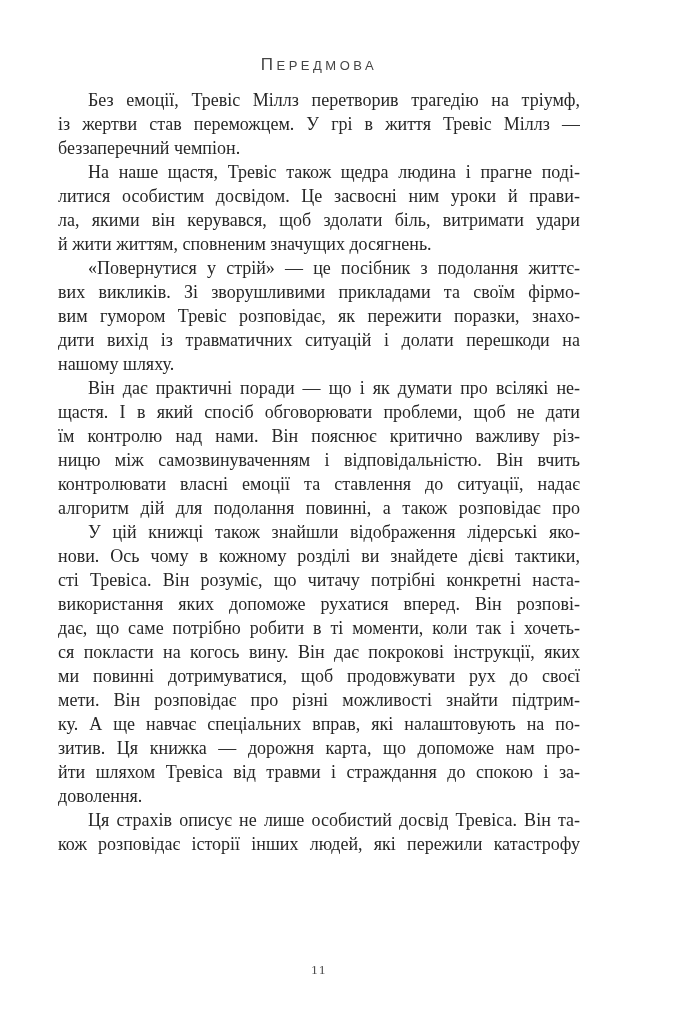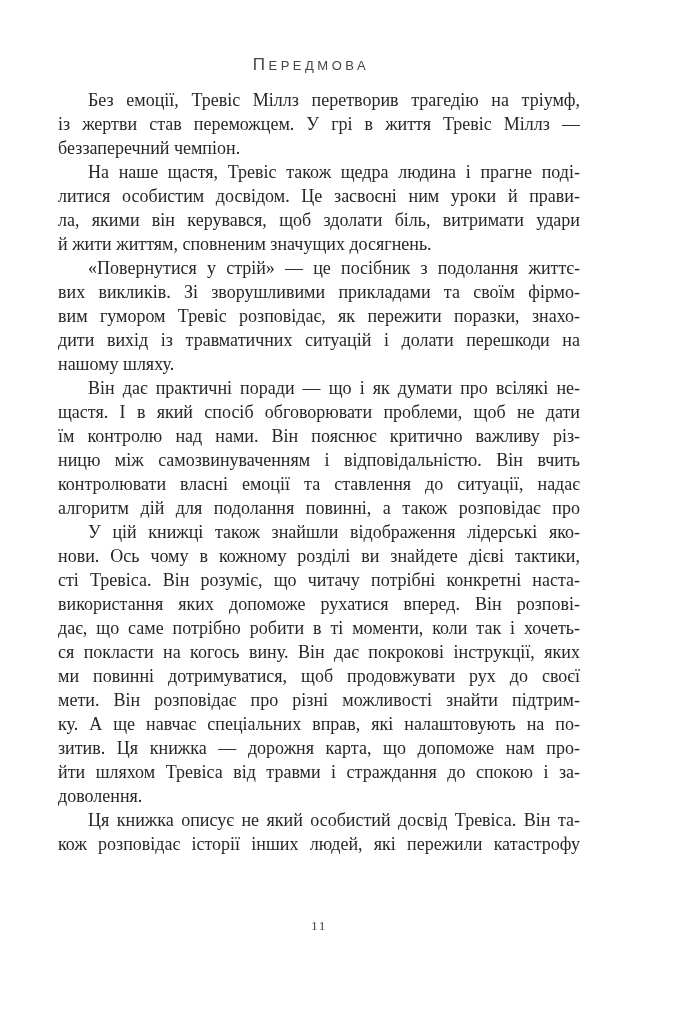--- a/index.html
+++ b/index.html
@@ -11,21 +11,21 @@
     overflow: hidden;
     font-family: "Liberation Serif", serif;
   }
   .page {
     position: absolute;
     inset: 0;
   }
   .chapter-title {
     position: absolute;
     top: 55px;
-    left: 50px;
+    left: 58px;
     width: 522px;
     text-align: center;
     font-family: "Liberation Sans", sans-serif;
     font-weight: 400;
     font-size: 13px;
     letter-spacing: 3.5px;
     color: #454545;
   }
   .chapter-title::first-letter {
     font-size: 17px;
@@ -43,21 +43,21 @@
     line-height: 24px;
     height: 24px;
     overflow: hidden;
     text-align: justify;
     text-align-last: justify;
   }
   .line.first { text-indent: 30px; }
   .line.lastline { text-align-last: left; }
   .page-number {
     position: absolute;
-    top: 918px;
+    top: 962px;
     left: 58px;
     width: 522px;
     text-align: center;
     font-family: "Liberation Serif", serif;
     font-size: 13.5px;
     letter-spacing: 1.5px;
     color: #4b4b4b;
   }
 </style>
 </head>
@@ -101,19 +101,19 @@
         <div class="line">дає, що саме потрібно робити в ті моменти, коли так і хочеть-</div>
         <div class="line">ся покласти на когось вину. Він дає покрокові інструкції, яких</div>
         <div class="line">ми повинні дотримуватися, щоб продовжувати рух до своєї</div>
         <div class="line">мети. Він розповідає про різні можливості знайти підтрим-</div>
         <div class="line">ку. А ще навчає спеціальних вправ, які налаштовують на по-</div>
         <div class="line">зитив. Ця книжка — дорожня карта, що допоможе нам про-</div>
         <div class="line">йти шляхом Тревіса від травми і страждання до спокою і за-</div>
         <div class="line lastline">доволення.</div>
       </div>
       <div class="para">
-        <div class="line first">Ця книжка описує не який особистий досвід Тревіса. Він та-</div>
+        <div class="line first">Ця страхів описує не лише особистий досвід Тревіса. Він та-</div>
         <div class="line">кож розповідає історії інших людей, які пережили катастрофу</div>
       </div>
     </div>
 
   <div class="page-number" style="color: rgb(75, 75, 75);">11</div>
 </div>
 
 </body></html>

